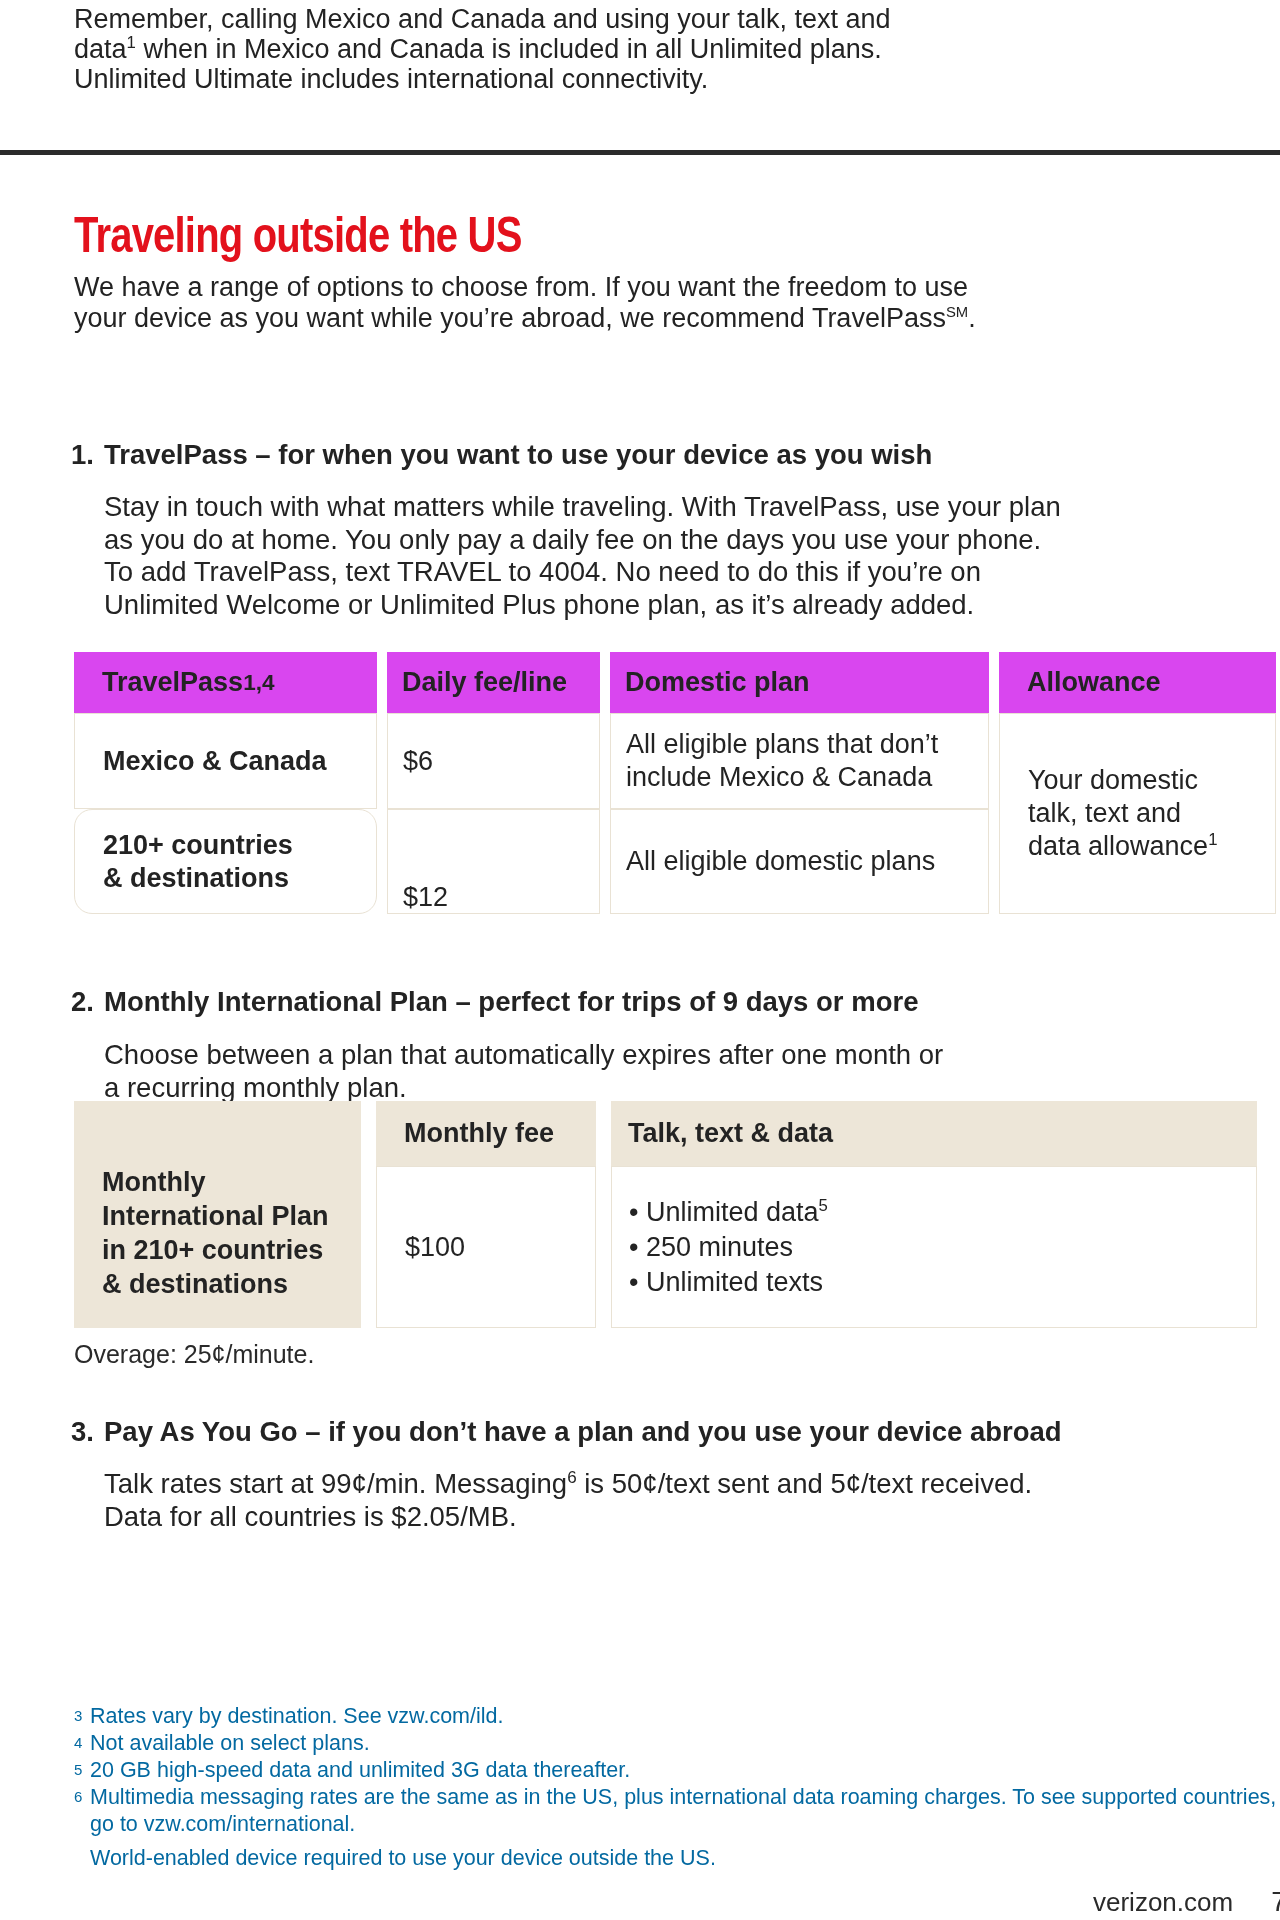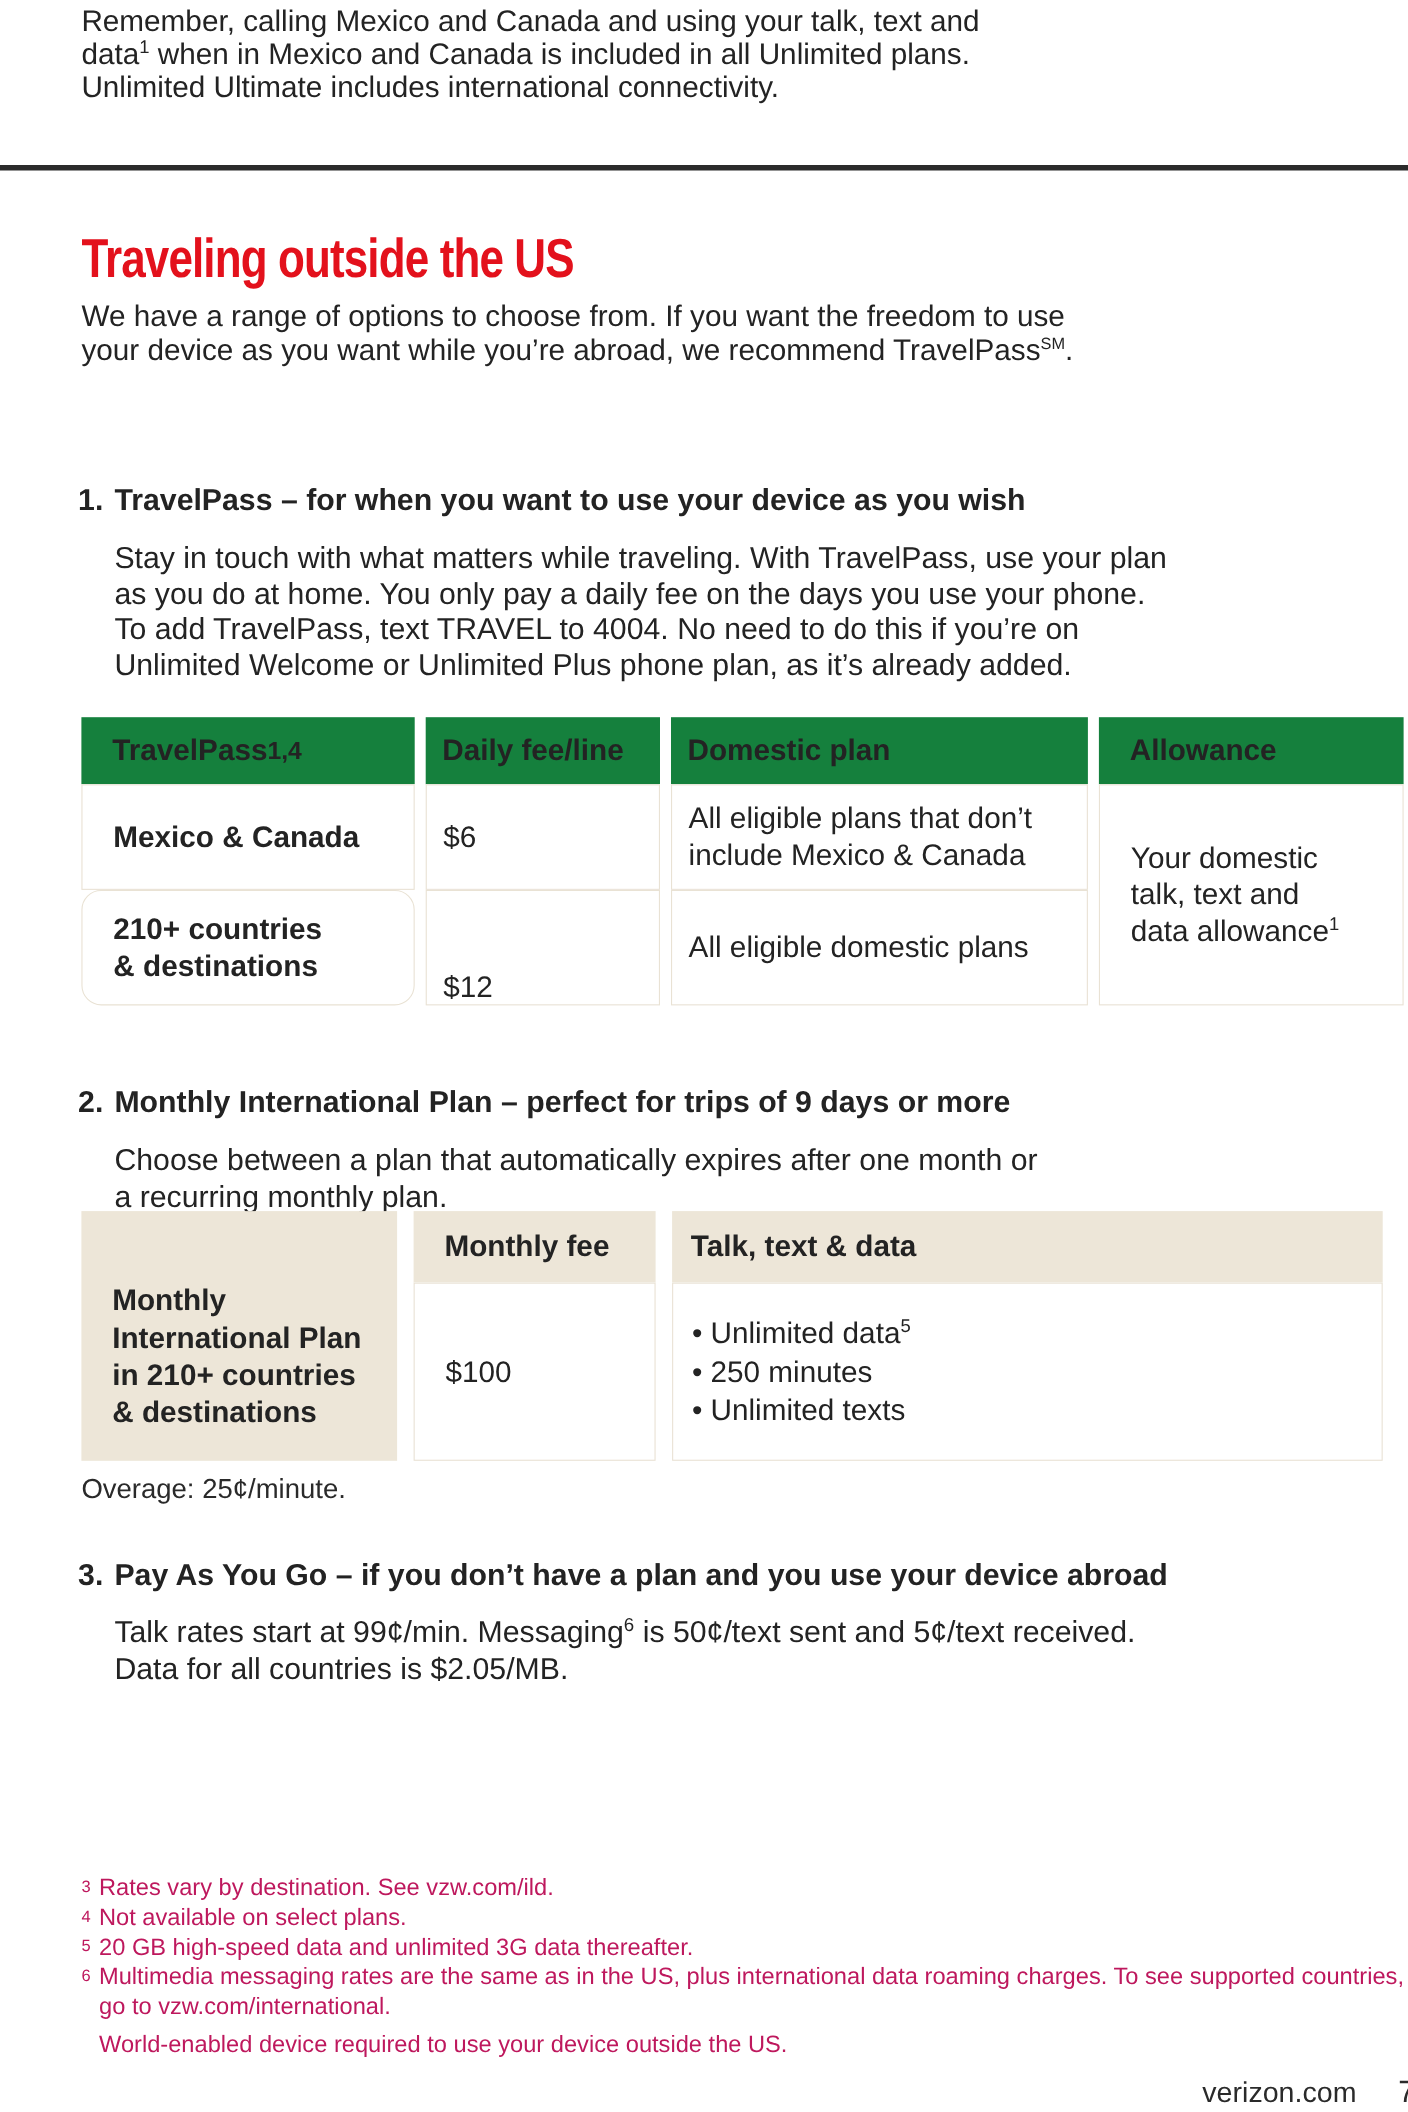--- a/index.html
+++ b/index.html
@@ -32,21 +32,21 @@
   .item-num { display:inline-block; width:33px; }
   .bodytext { margin-left:33px; margin-top:20px; line-height:32.5px; }
 
   
   .t1 {
     position:absolute; left:74px; top:652px;
     display:grid; grid-template-columns:303px 213px 379px 277px;
     grid-template-rows:61px 96px 105px; column-gap:10px;
     font-size:27px; color:#232323;
   }
-  .th { background:#15803d; font-weight:bold; display:flex; align-items:center; }
+  .th { background:#d946ef; font-weight:bold; display:flex; align-items:center; }
   .td { background:#fff; border:1px solid #e9e2d4; display:flex; flex-direction:column; justify-content:center; }
   .pl-lg { padding-left:28px; }
   .pl-sm { padding-left:15px; }
   .bold { font-weight:bold; }
   .lh33 { line-height:33px; }
   .t1-allow { grid-column:4; grid-row:2 / 4; }
 
   
   .t2 {
     position:absolute; left:74px; top:1101px;
@@ -60,21 +60,21 @@
   }
   .t2 .th2 { background:#ede6d8; font-weight:bold; display:flex; align-items:center; }
   .t2 .td2 { background:#fff; border:1px solid #e9e2d4; display:flex; flex-direction:column; justify-content:center; }
   .pl-28 { padding-left:28px; }
   .pl-17 { padding-left:17px; }
   .t2-bullets div { line-height:35px; white-space:nowrap; }
 
   .overage { position:absolute; left:74px; top:1340px; font-size:25px; color:#2a2a2a; white-space:nowrap; }
 
   
-  .footnotes { position:absolute; left:74px; top:1703px; font-size:21.5px; line-height:27px; color:#be185d; }
+  .footnotes { position:absolute; left:74px; top:1703px; font-size:21.5px; line-height:27px; color:#0369a1; }
   .fn-line { white-space:nowrap; }
   .fn-line sup { display:inline-block; font-size:15px; vertical-align:top; position:relative; top:-1px; width:16px; }
   .fn-cont { padding-left:16px; white-space:nowrap; }
   .fn-world { padding-left:16px; margin-top:7px; white-space:nowrap; }
 
   
   .footer { position:absolute; left:1093px; top:1886px; display:flex; align-items:baseline; gap:38px; color:#2a2a2a; }
   .footer-site { font-size:26px; }
   .footer-page { font-size:28px; }
 </style>

